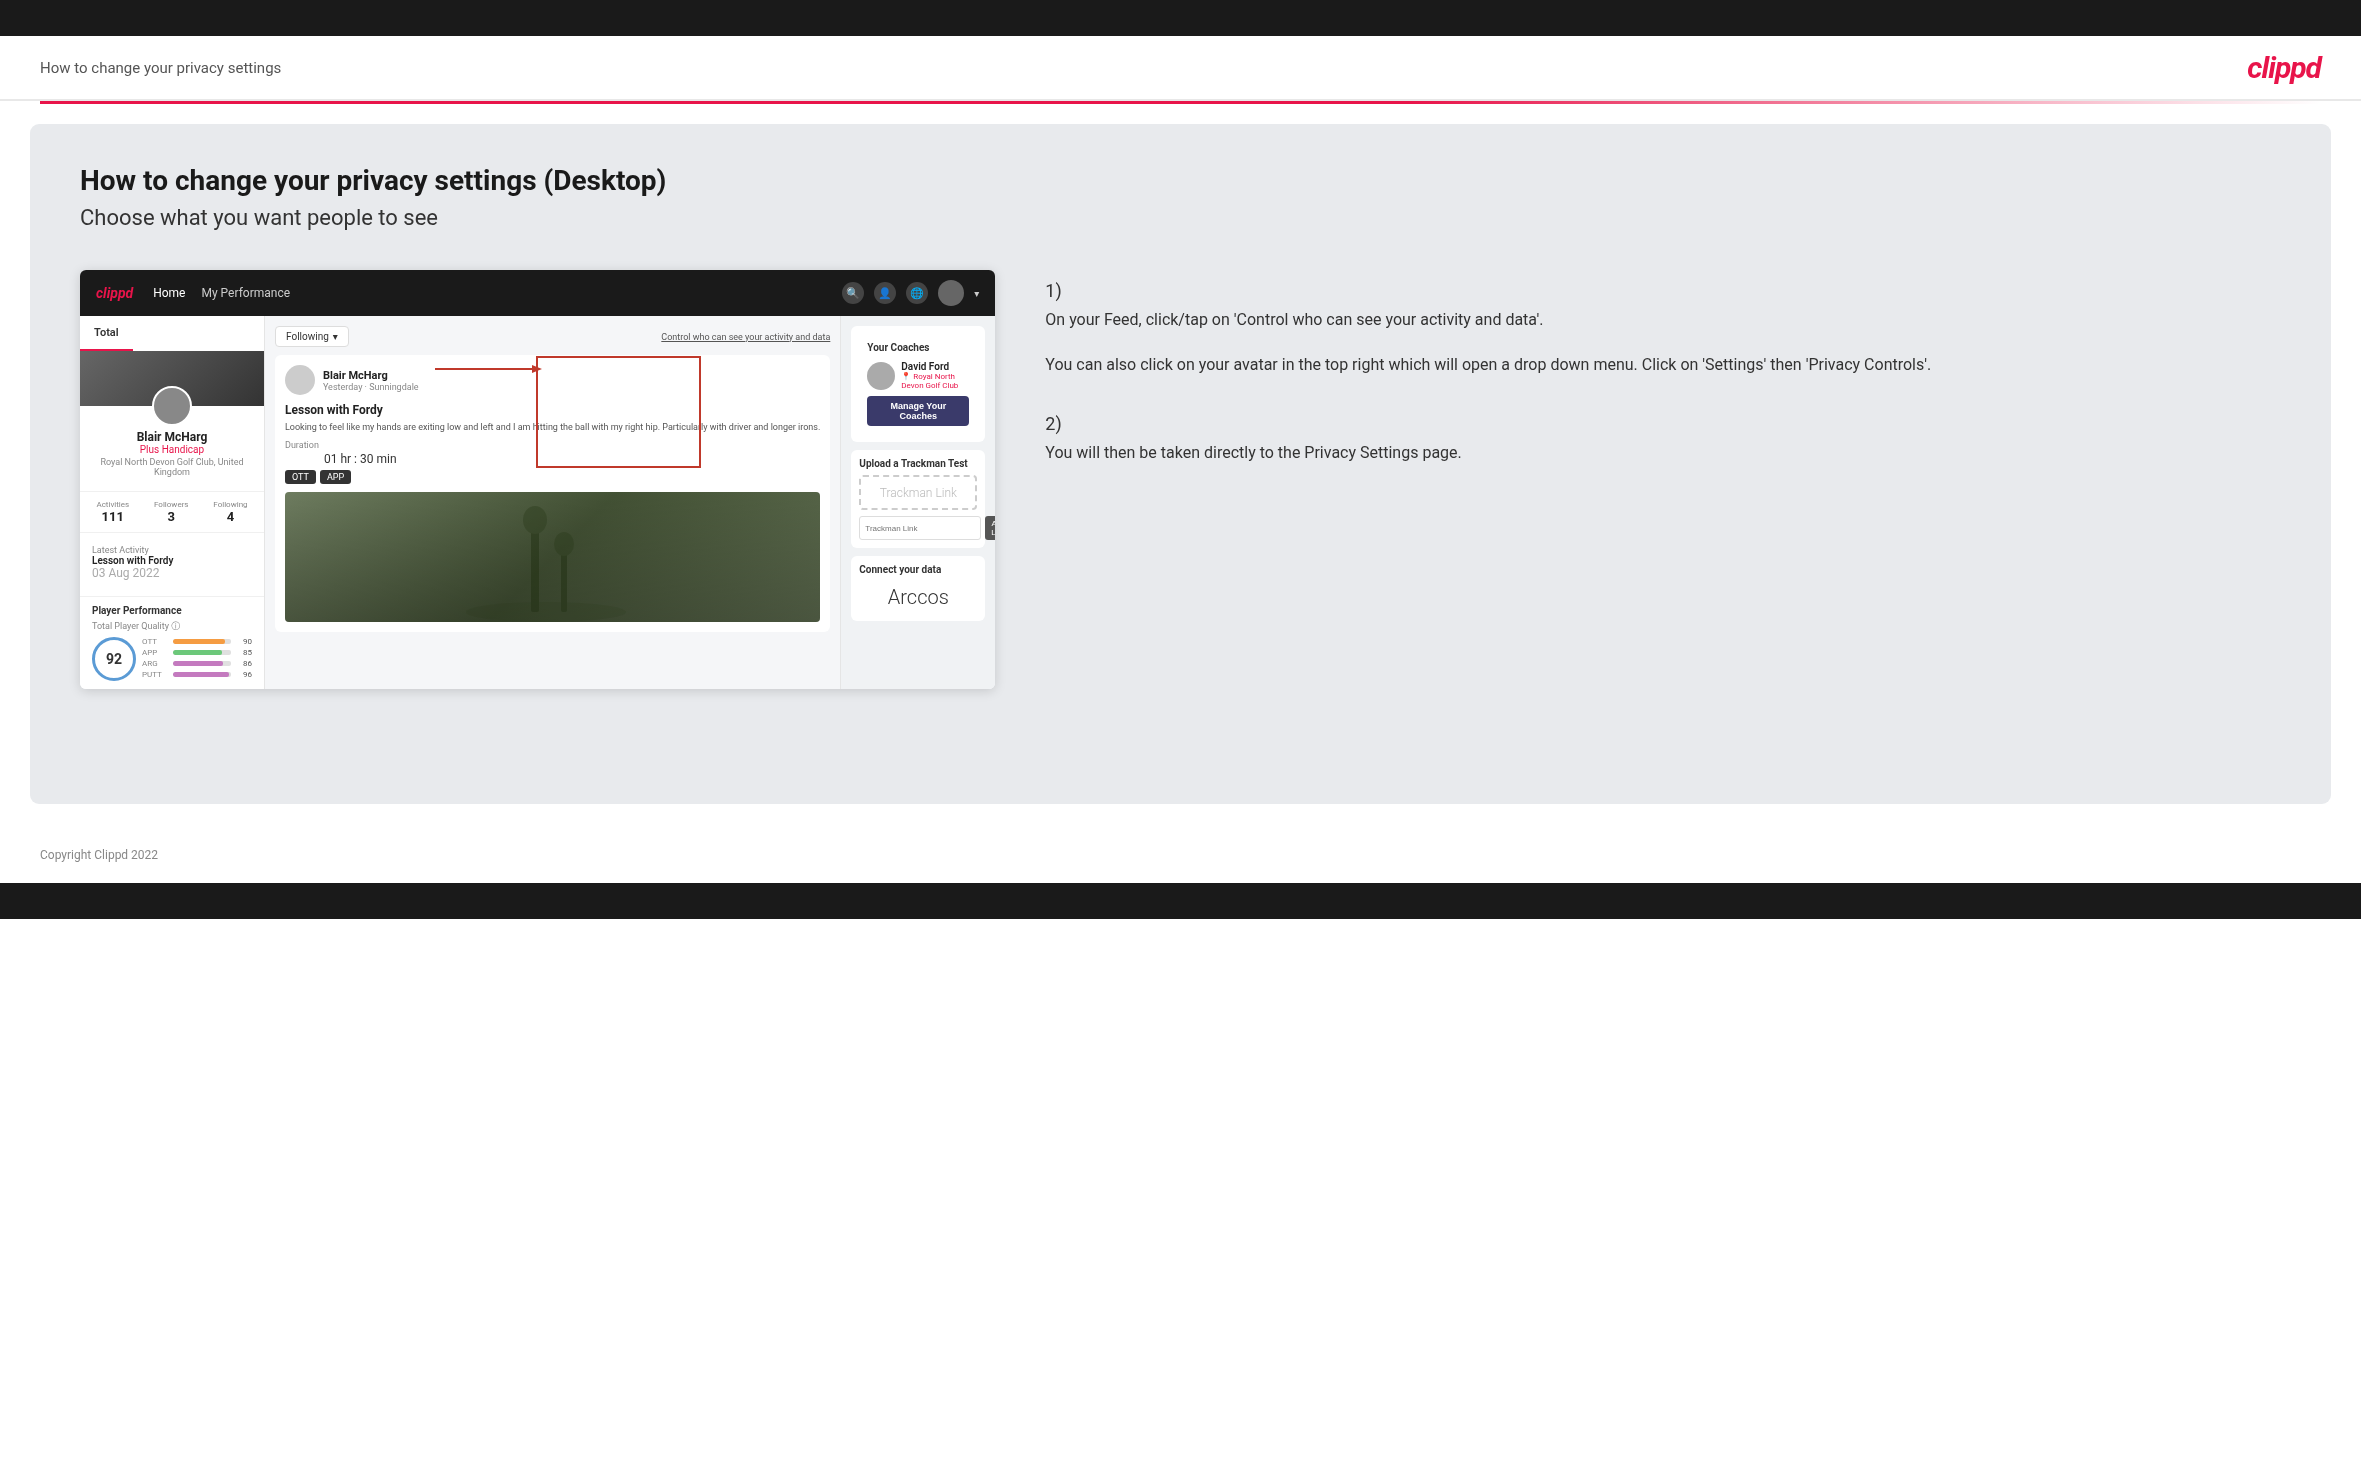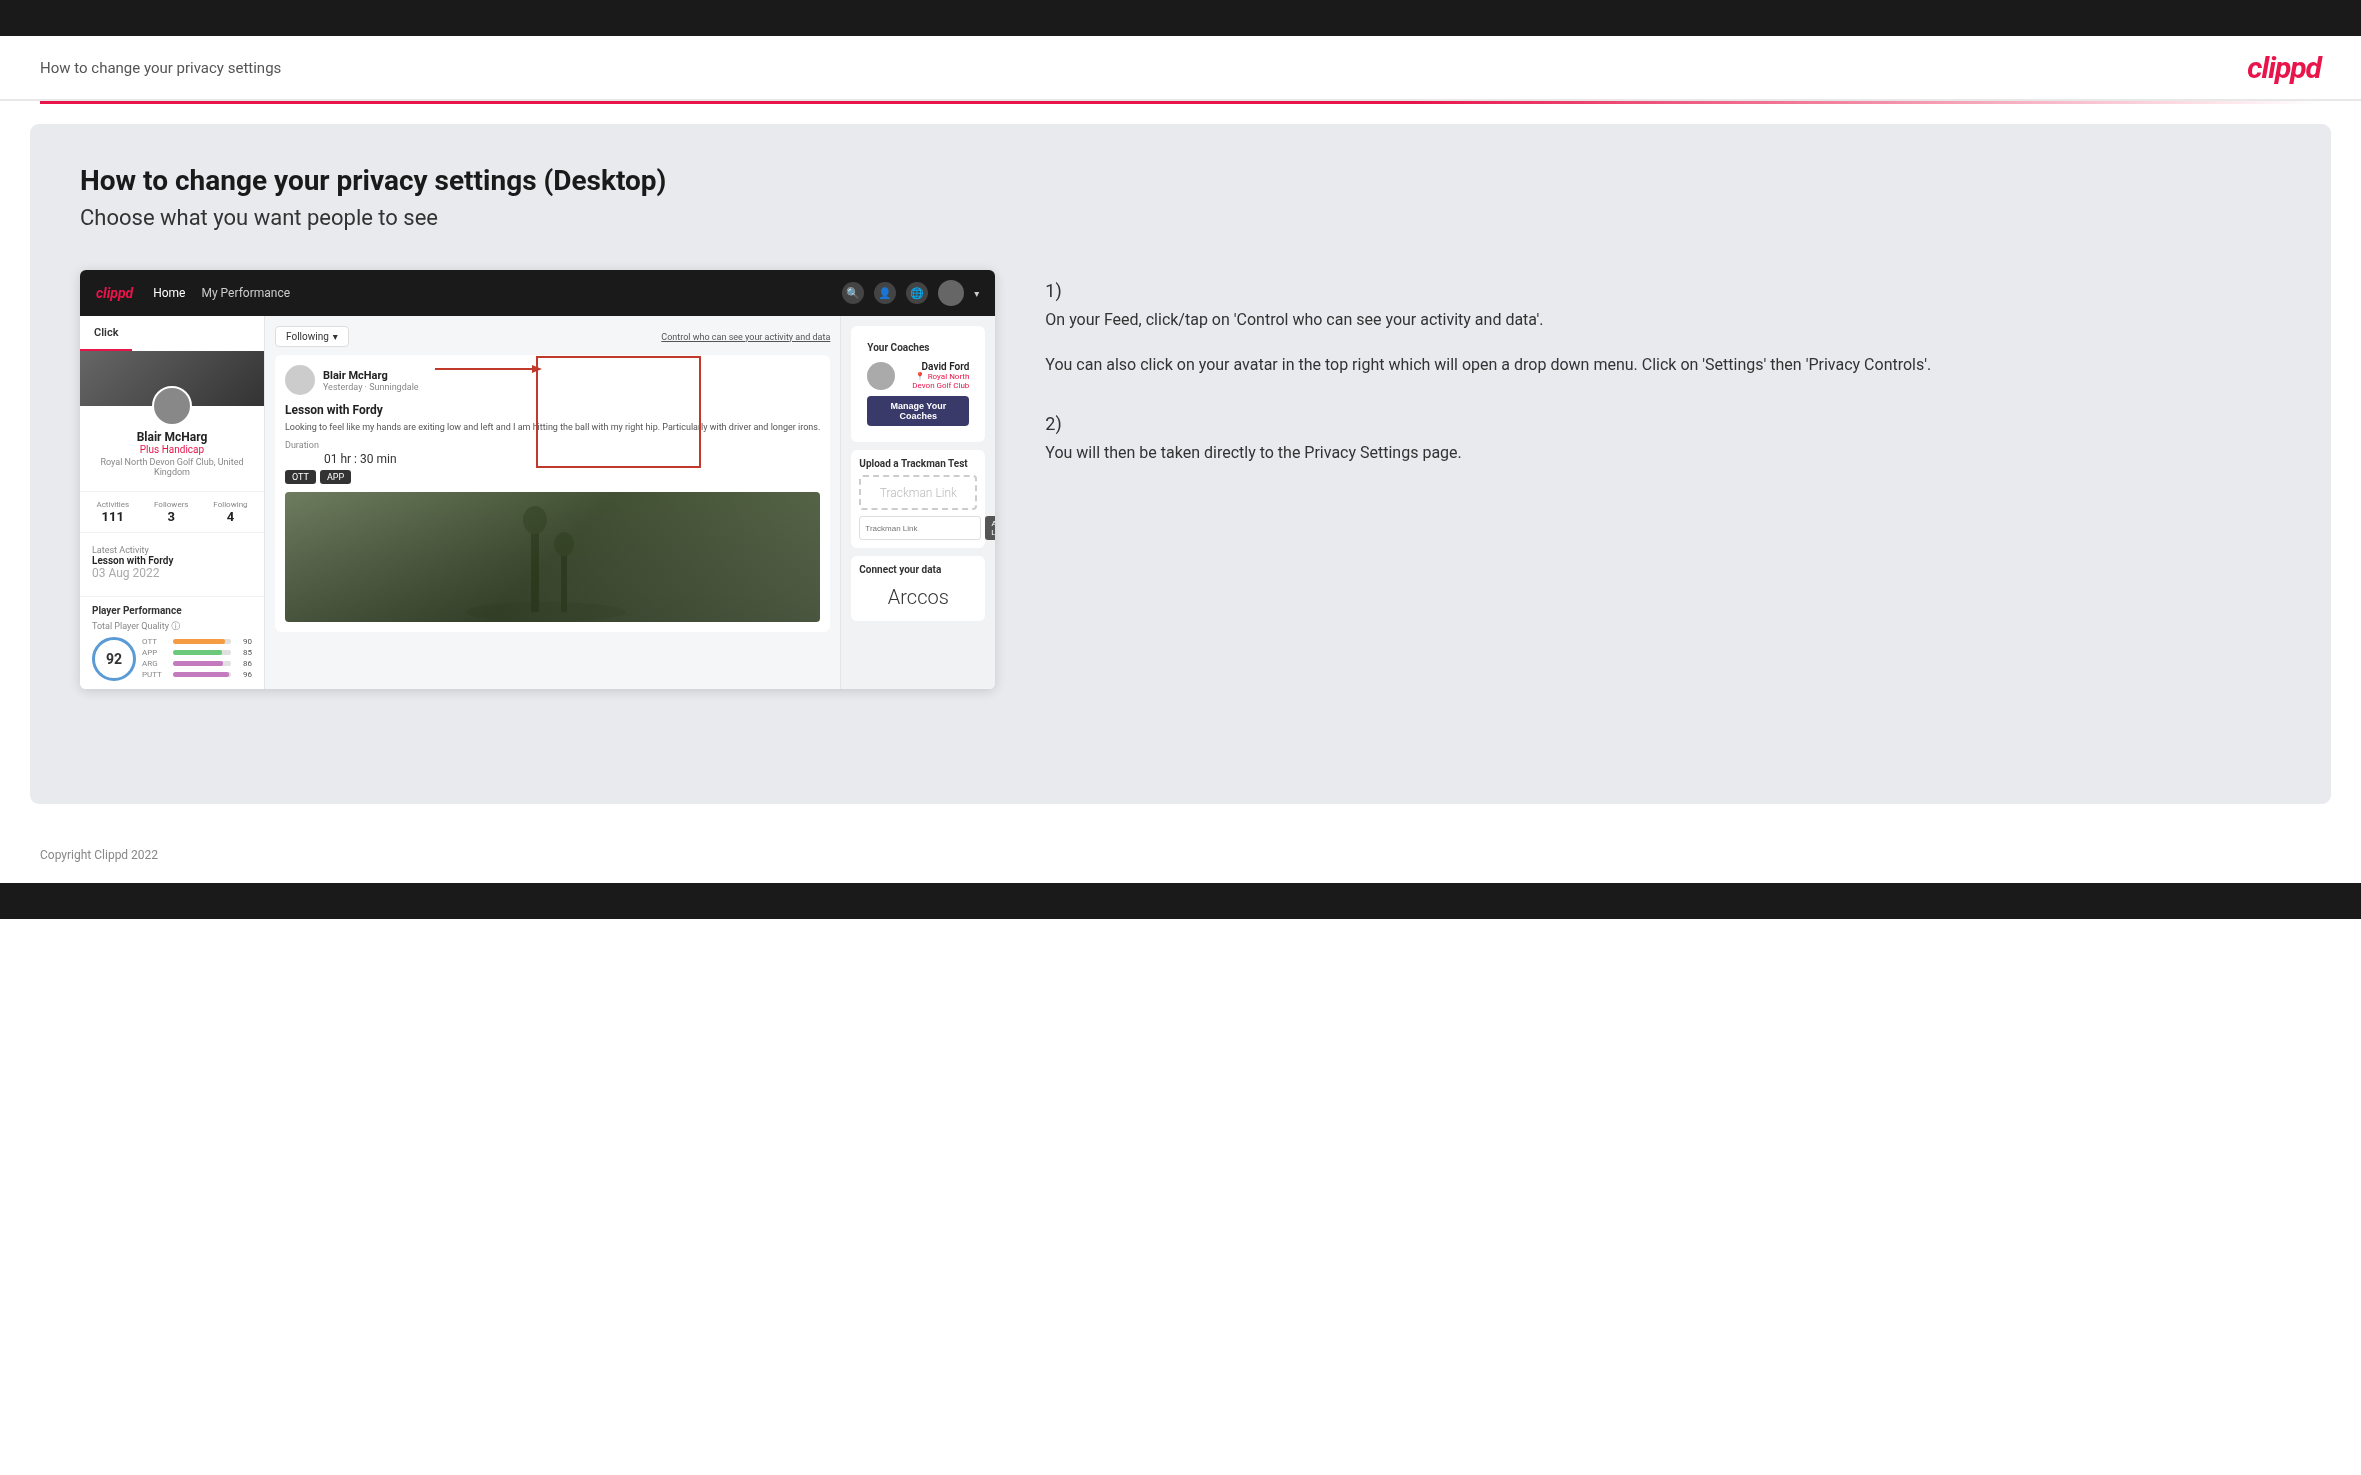--- a/index.html
+++ b/index.html
@@ -348,21 +348,20 @@
       border-radius: 6px;
       padding: 16px;
       margin-bottom: 8px;
     }
     .coaches-title { font-size: 10px; font-weight: 700; color: #333; margin-bottom: 8px; }
     .coach-row {
       display: flex;
       align-items: center;
       gap: 6px;
       margin-bottom: 6px;
-      text-align: right;
     }
     .coach-avatar {
       width: 28px;
       height: 28px;
       border-radius: 50%;
       background: #aaa;
       flex-shrink: 0;
     }
     .coach-name { font-size: 10px; font-weight: 600; color: #222; }
     .coach-club { font-size: 8px; color: #e8144a; }
@@ -500,21 +499,21 @@
             <div class="mockup-nav-icon">👤</div>
             <div class="mockup-nav-icon">🌐</div>
             <div class="mockup-nav-avatar"></div>
             <span style="color:#ccc;font-size:10px;">▾</span>
           </div>
         </div>
 
         <div class="mockup-body">
 
           <div class="mockup-sidebar">
-            <div class="feed-tab">Click</div>
+            <div class="feed-tab">Total</div>
             <div class="profile-card">
               <div class="profile-banner">
                 <div class="profile-avatar"></div>
               </div>
               <div class="profile-info">
                 <div class="profile-name">Blair McHarg</div>
                 <div class="profile-handicap">Plus Handicap</div>
                 <div class="profile-club">Royal North Devon Golf Club, United Kingdom</div>
               </div>
               <div class="profile-stats">

